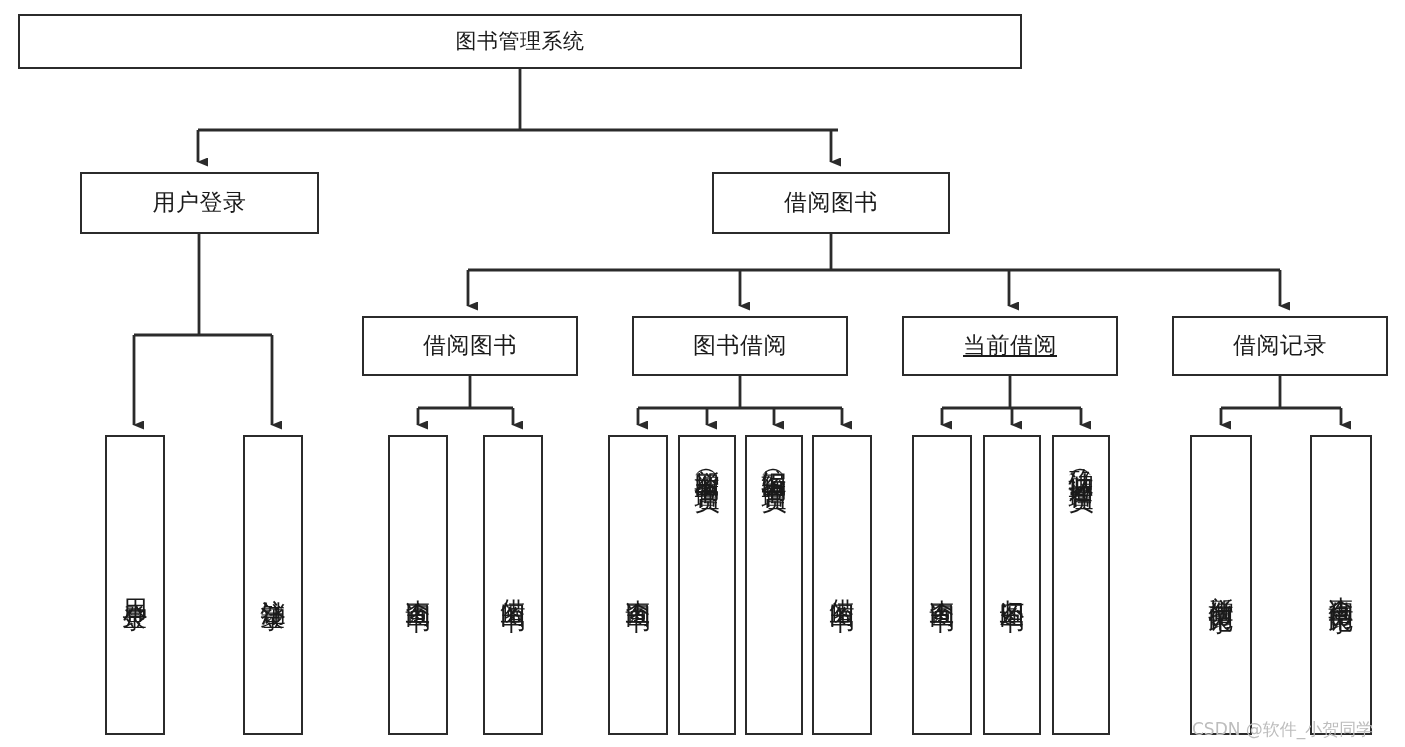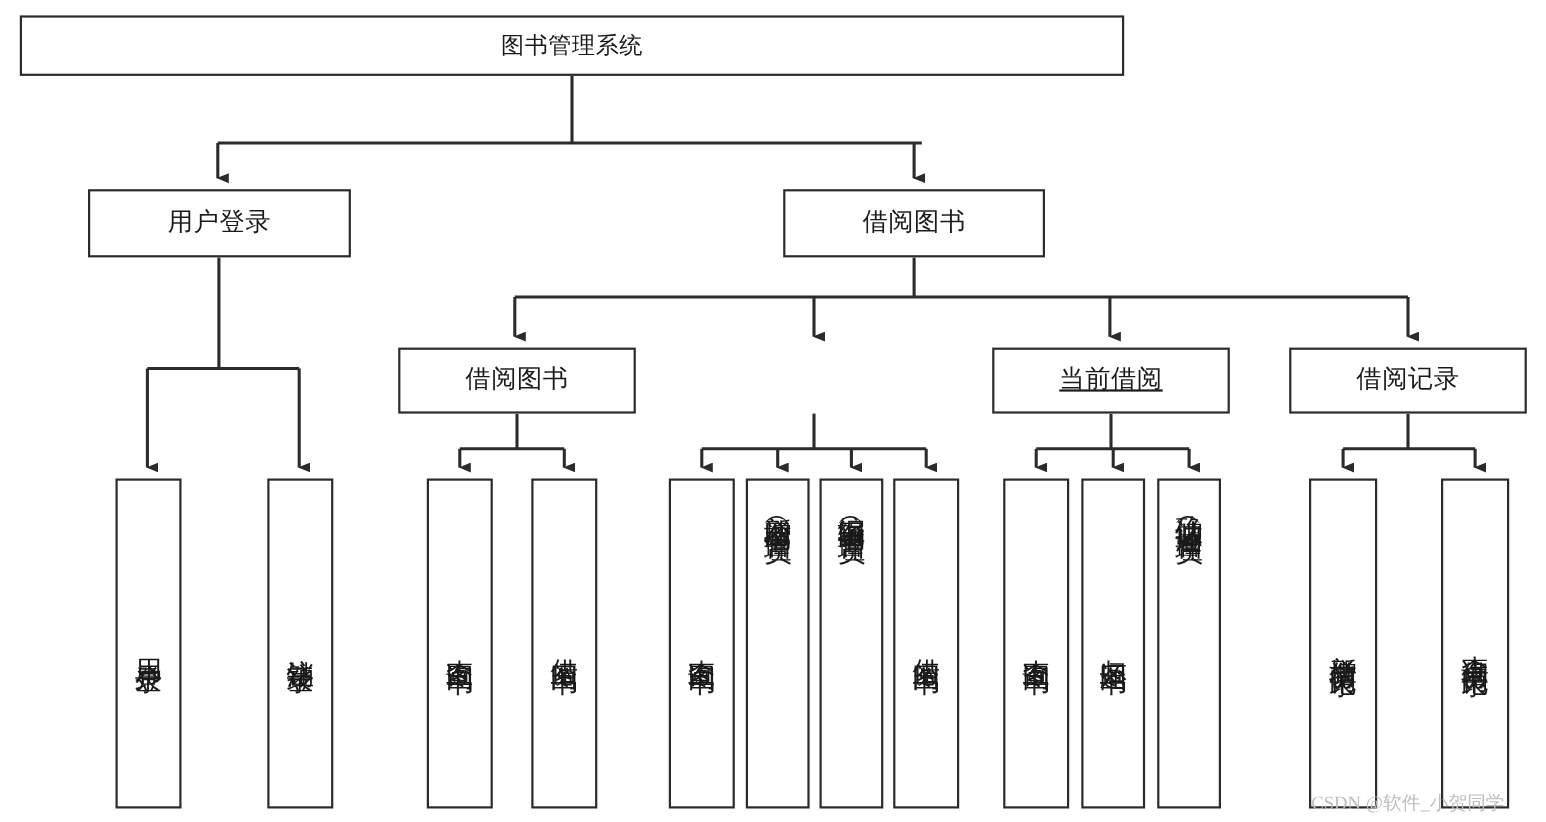--- a/index.html
+++ b/index.html
@@ -139,20 +139,23 @@
   <div class="node horiz" style="left:80px; top:172px; width:239px; height:62px;">
     <span class="node-label">用户登录</span>
   </div>
   <div class="node horiz" style="left:712px; top:172px; width:238px; height:62px;">
     <span class="node-label">借阅图书</span>
   </div>
 
   <div class="node horiz" style="left:362px; top:316px; width:216px; height:60px;">
     <span class="node-label">借阅图书</span>
   </div>
+  <div class="node horiz" style="left:632px; top:316px; width:216px; height:60px;">
+    <span class="node-label">图书借阅</span>
+  </div>
   <div class="node horiz" style="left:902px; top:316px; width:216px; height:60px;text-decoration:underline;">
     <span class="node-label">当前借阅</span>
   </div>
   <div class="node horiz" style="left:1172px; top:316px; width:216px; height:60px;">
     <span class="node-label">借阅记录</span>
   </div>
 
   <div class="node vert mid" style="left:105px; top:435px; width:60px; height:300px;">
     <span class="node-label">用户登录</span>
   </div>
@@ -190,15 +193,15 @@
     <span class="node-label">确认归还（管理员）</span>
   </div>
 
   <div class="node vert mid" style="left:1190px; top:435px; width:62px; height:300px;">
     <span class="node-label">新增借阅记录</span>
   </div>
   <div class="node vert mid" style="left:1310px; top:435px; width:62px; height:300px;">
     <span class="node-label">查询借阅记录</span>
   </div>
 
-  <div class="watermark" style="left:1192px; top:718px;font-family:Liberation Serif, serif;">CSDN @软件_小贺同学</div>
+  <div class="watermark" style="left:1192px; top:718px;">CSDN @软件_小贺同学</div>
 
 </div>
 
 </body></html>

